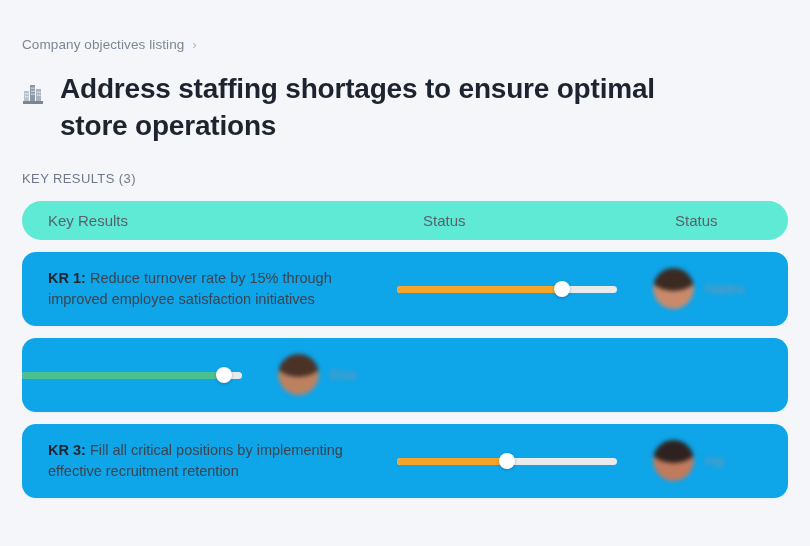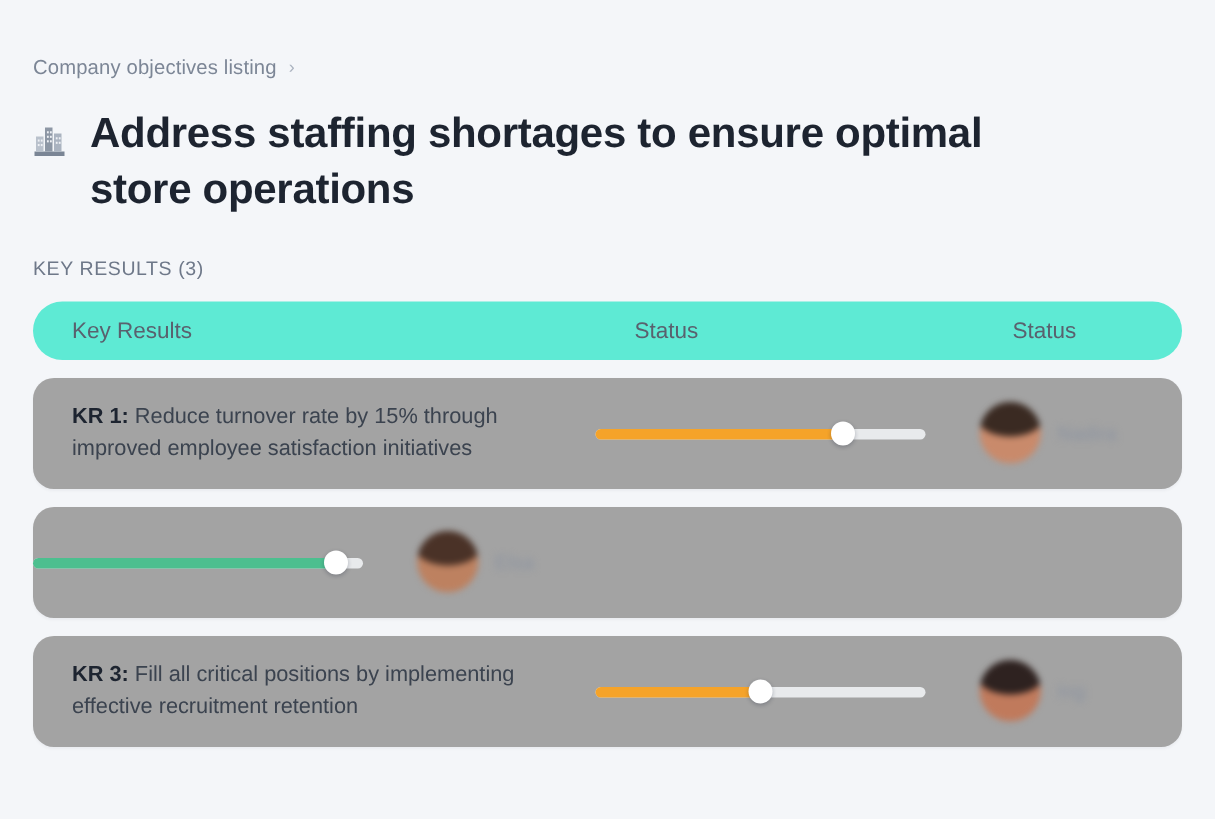--- a/index.html
+++ b/index.html
@@ -100,21 +100,21 @@
 
   .kr-head .col-kr   { }
   .kr-head .col-stat { padding-left: 26px; }
   .kr-head .col-own  { padding-left: 22px; }
 
   .kr-row {
     display: flex;
     align-items: center;
     height: 74px;
     margin-top: 12px;
-    background: #a3a3a3;
+    background: #0ea5e9;
     border-radius: 14px;
     box-shadow: 0 1px 2px rgba(23,32,54,.045);
   }
 
   .kr-text {
     font-size: 14.5px;
     line-height: 1.48;
     color: #3b434f;
     padding-right: 28px;
   }

